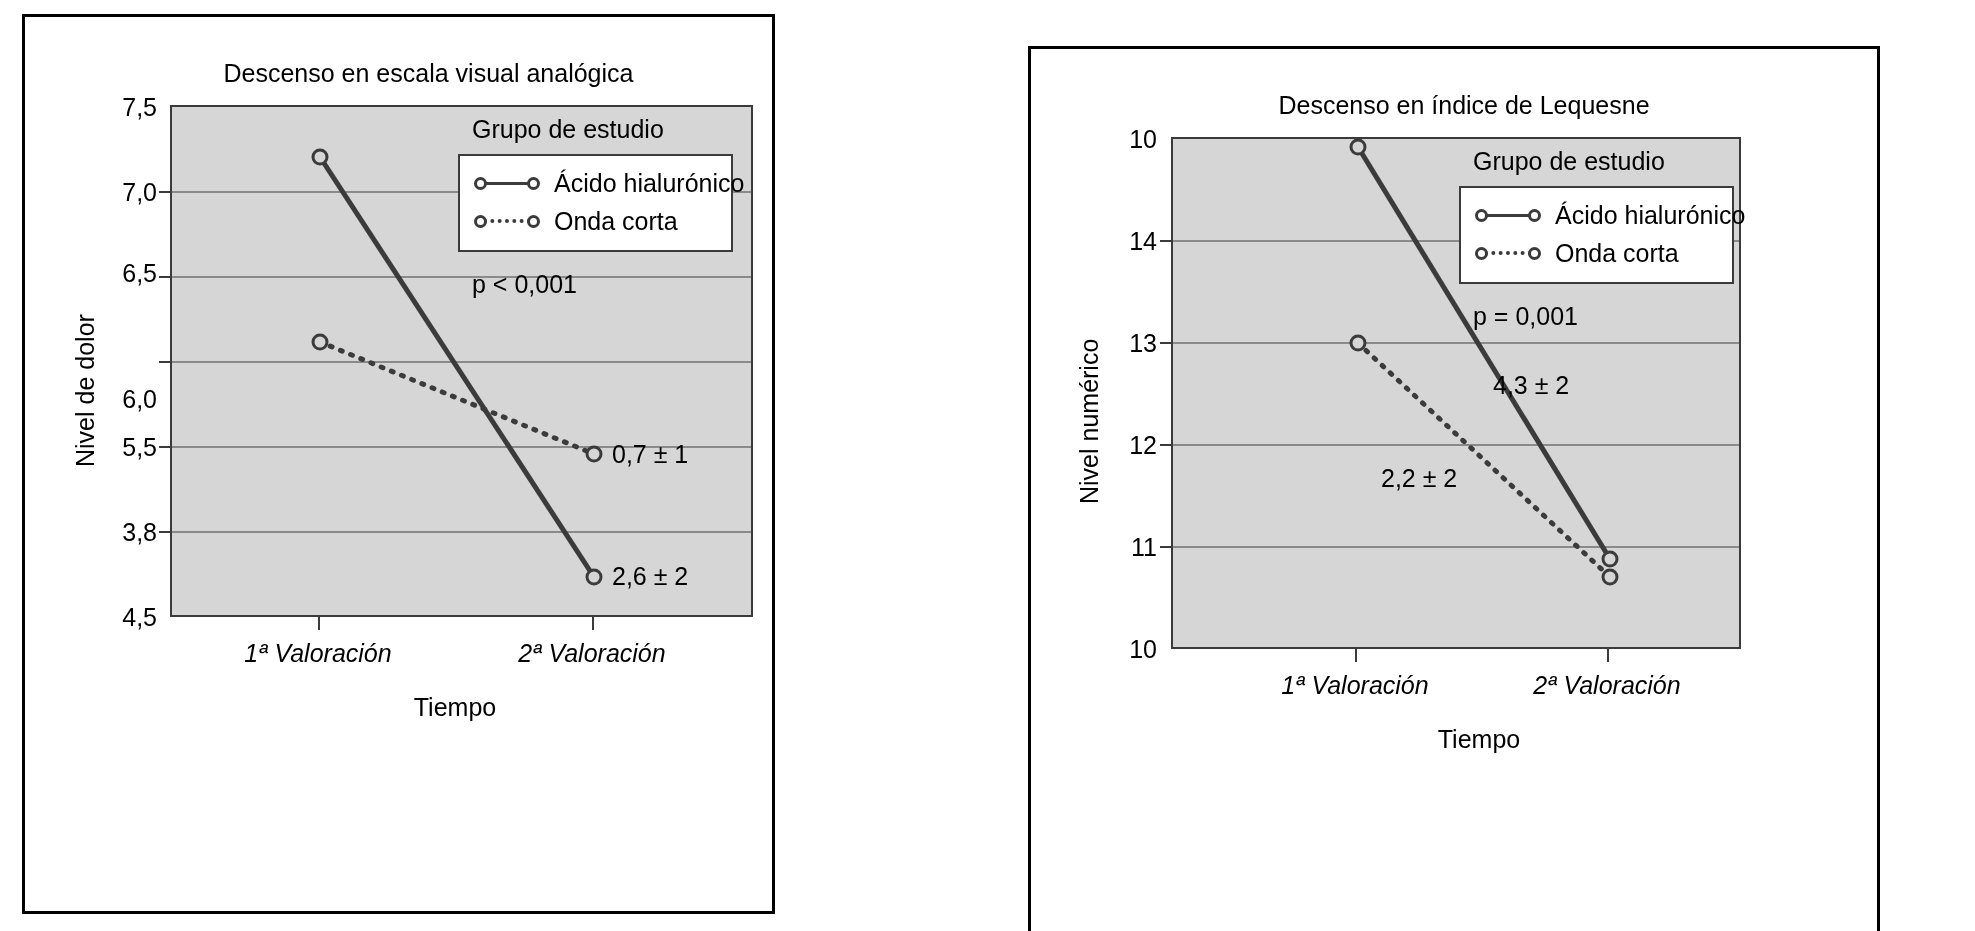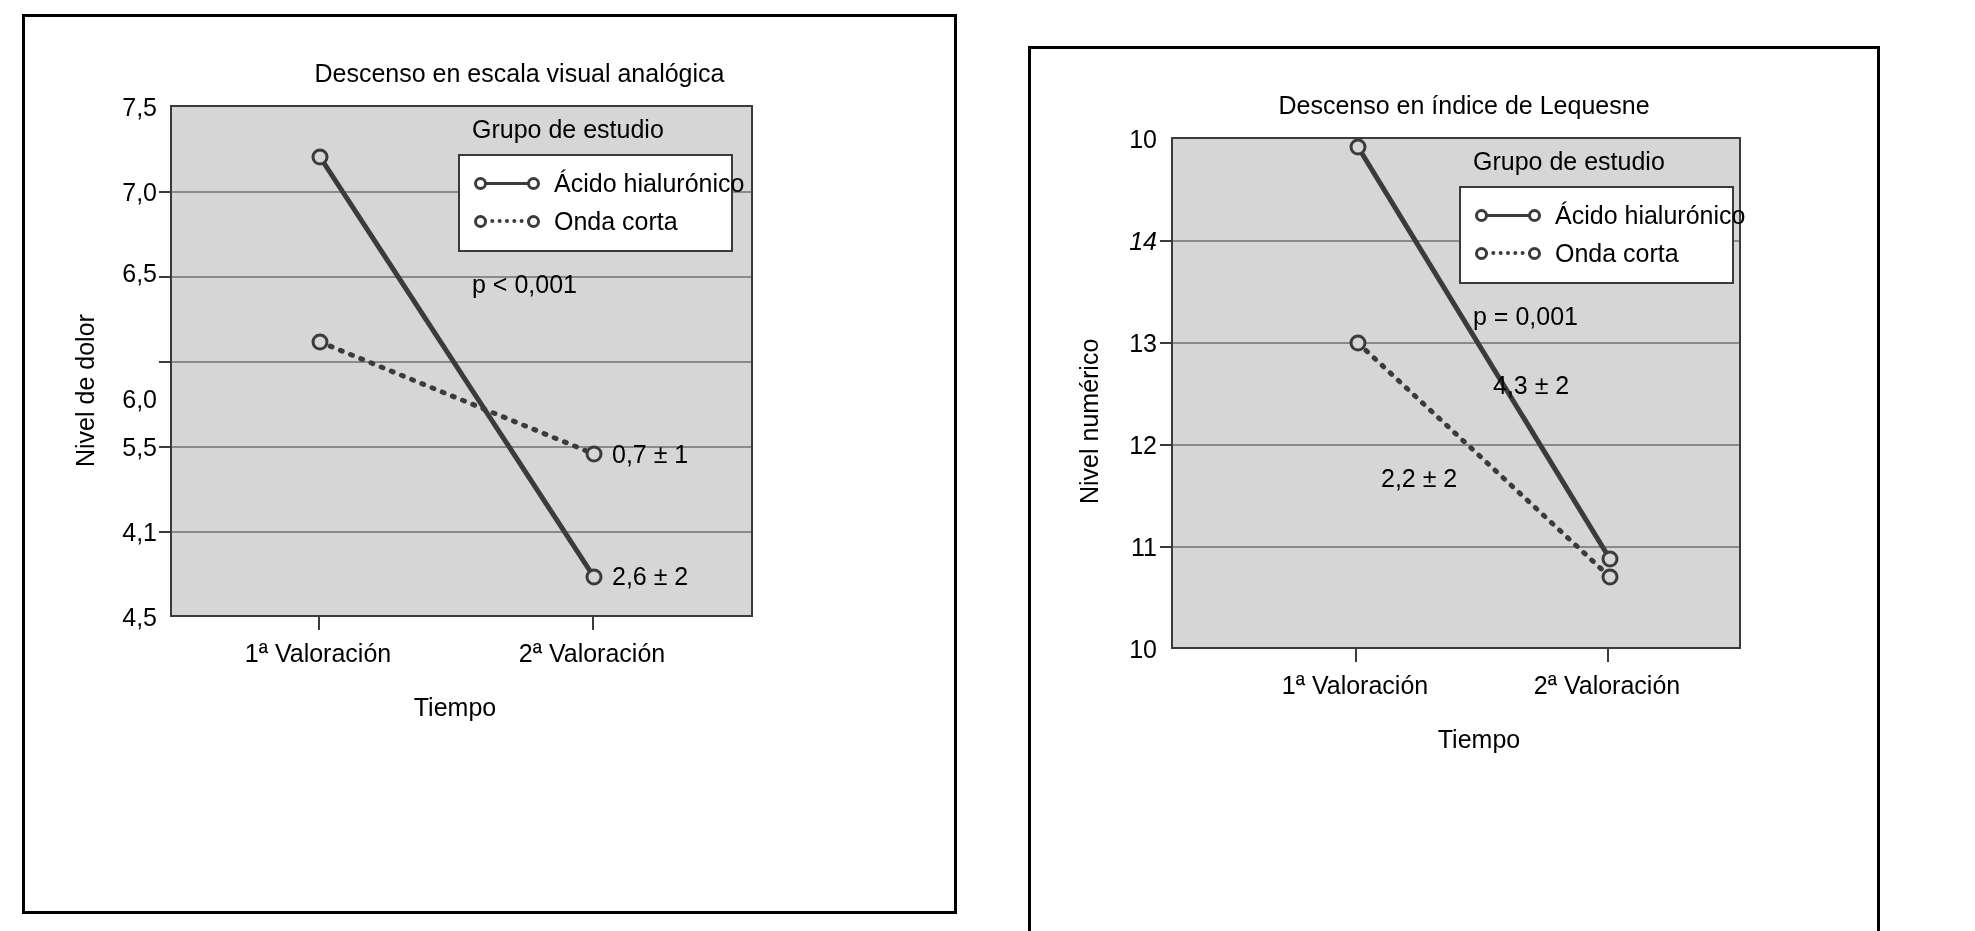--- a/index.html
+++ b/index.html
@@ -20,21 +20,21 @@
     background: #ffffff;
   }
   .panel {
     position: absolute;
     top: 14px;
     height: 900px;
     border: 3px solid #000000;
     background: #ffffff;
     box-sizing: border-box;
   }
-  #panel-left { left: 22px; width: 935px; }
+  #panel-left { left: 22px; width: 753px; }
   #panel-right { left: 1028px; width: 852px; margin-top: 32px; }
 
   .chart-title {
     position: absolute;
     top: 42px;
     left: 0;
     width: 100%;
     text-align: center;
     font-size: 25px;
     color: #000000;
@@ -86,20 +86,21 @@
     width: 2px;
     height: 13px;
     background: #3b3b3b;
   }
   .xtick-label {
     position: absolute;
     font-size: 25px;
     color: #000000;
     white-space: nowrap;
     transform: translateX(-50%);
+    font-style: italic;
   }
   .axis-x-title {
     position: absolute;
     font-size: 25px;
     color: #000000;
     white-space: nowrap;
     transform: translateX(-50%);
   }
   .axis-y-title {
     position: absolute;
@@ -190,21 +191,21 @@
 
     <div class="chart-title">Descenso en escala visual analógica</div>
 
     <div class="axis-y-title" style="left: 46px; top: 450px;">Nivel de dolor</div>
 
     <div class="ytick-label" style="top: 90px;">7,5</div>
     <div class="ytick-label" style="top: 175px;">7,0</div>
     <div class="ytick-label" style="top: 256px;">6,5</div>
     <div class="ytick-label" style="top: 345px; margin-top: 37px;">6,0</div>
     <div class="ytick-label" style="top: 430px;">5,5</div>
-    <div class="ytick-label" style="top: 515px;">4,1</div>
+    <div class="ytick-label" style="top: 515px;">3,8</div>
     <div class="ytick-label" style="top: 600px;">4,5</div>
 
     <div class="ytick-mark" style="top: 174px;"></div>
     <div class="ytick-mark" style="top: 259px;"></div>
     <div class="ytick-mark" style="top: 344px;"></div>
     <div class="ytick-mark" style="top: 429px;"></div>
     <div class="ytick-mark" style="top: 514px;"></div>
 
     <div class="plot">
 
@@ -260,21 +261,21 @@
     <div class="axis-x-title" style="left: 430px; top: 676px;">Tiempo</div>
   </div>
 
   <div class="panel" id="panel-right">
 
     <div class="chart-title">Descenso en índice de Lequesne</div>
 
     <div class="axis-y-title" style="left: 44px; top: 455px;">Nivel numérico</div>
 
     <div class="ytick-label" style="top: 90px;">10</div>
-    <div class="ytick-label" style="top: 192px; font-style: italic;">14</div>
+    <div class="ytick-label" style="top: 192px;">14</div>
     <div class="ytick-label" style="top: 294px;">13</div>
     <div class="ytick-label" style="top: 396px;">12</div>
     <div class="ytick-label" style="top: 498px;">11</div>
     <div class="ytick-label" style="top: 600px;">10</div>
 
     <div class="ytick-mark" style="top: 191px;"></div>
     <div class="ytick-mark" style="top: 293px;"></div>
     <div class="ytick-mark" style="top: 395px;"></div>
     <div class="ytick-mark" style="top: 497px;"></div>
 

